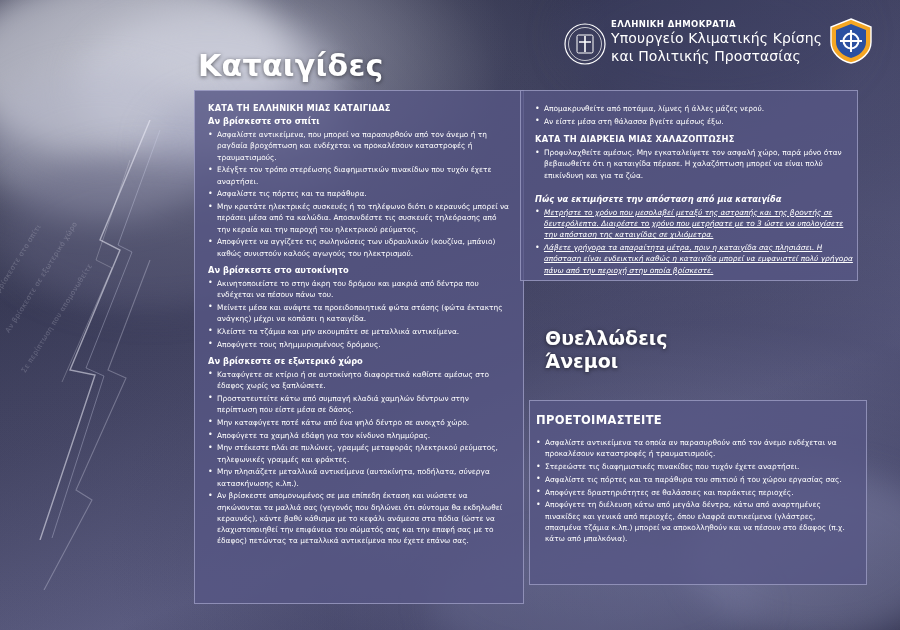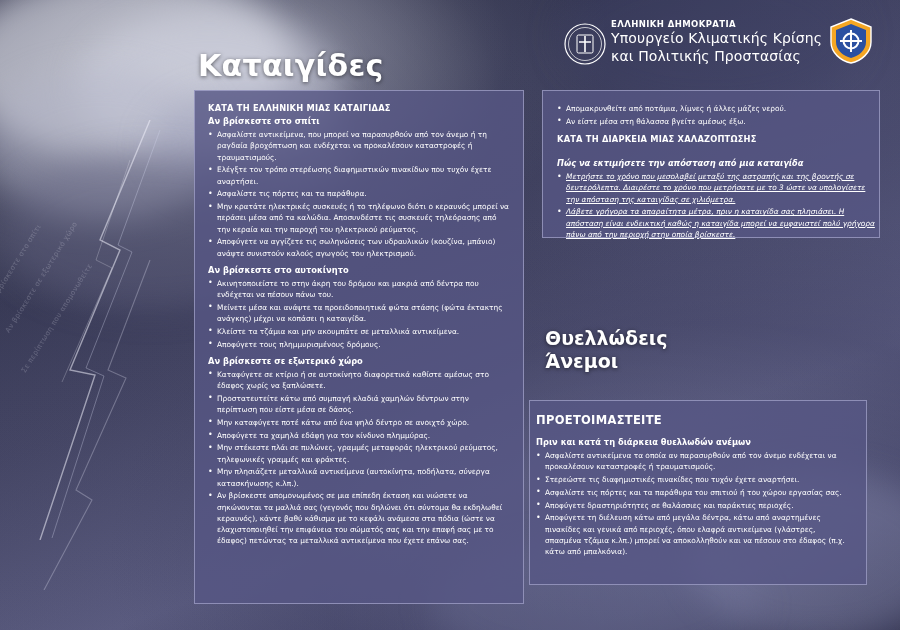--- a/index.html
+++ b/index.html
@@ -109,24 +109,24 @@
     box-sizing: border-box;
   }
   .panel-left {
     left: 194px;
     top: 90px;
     width: 330px;
     height: 514px;
     padding: 12px 13px 10px 13px;
   }
   .panel-right-top {
-    left: 542px;
+    left: 520px;
     top: 90px;
     width: 338px;
-    height: 148px;
+    height: 191px;
     padding: 12px 1px 10px 14px;
   }
   .panel-right-bottom {
     left: 529px;
     top: 400px;
     width: 338px;
     height: 185px;
     padding: 12px 14px 10px 6px;
   }
 
@@ -252,21 +252,21 @@
 
   <div class="panel panel-left">
     <div class="sec-title">ΚΑΤΑ ΤΗ ΕΛΛΗΝΙΚΗ ΜΙΑΣ ΚΑΤΑΙΓΙΔΑΣ</div>
 
     <div class="sub-title first">Αν βρίσκεστε στο σπίτι</div>
     <ul class="bullets">
       <li>Ασφαλίστε αντικείμενα, που μπορεί να παρασυρθούν από τον άνεμο ή τη ραγδαία βροχόπτωση και ενδέχεται να προκαλέσουν καταστροφές ή τραυματισμούς.</li>
       <li>Ελέγξτε τον τρόπο στερέωσης διαφημιστικών πινακίδων που τυχόν έχετε αναρτήσει.</li>
       <li>Ασφαλίστε τις πόρτες και τα παράθυρα.</li>
       <li>Μην κρατάτε ηλεκτρικές συσκευές ή το τηλέφωνο διότι ο κεραυνός μπορεί να περάσει μέσα από τα καλώδια. Αποσυνδέστε τις συσκευές τηλεόρασης από την κεραία και την παροχή του ηλεκτρικού ρεύματος.</li>
-      <li>Αποφύγετε να αγγίζετε τις σωληνώσεις των υδραυλικών (κουζίνα, μπάνιο) ανάψτε συνιστούν καλούς αγωγούς του ηλεκτρισμού.</li>
+      <li>Αποφύγετε να αγγίζετε τις σωληνώσεις των υδραυλικών (κουζίνα, μπάνιο) καθώς συνιστούν καλούς αγωγούς του ηλεκτρισμού.</li>
     </ul>
 
     <div class="sub-title">Αν βρίσκεστε στο αυτοκίνητο</div>
     <ul class="bullets">
       <li>Ακινητοποιείστε το στην άκρη του δρόμου και μακριά από δέντρα που ενδέχεται να πέσουν πάνω του.</li>
       <li>Μείνετε μέσα και ανάψτε τα προειδοποιητικά φώτα στάσης (φώτα έκτακτης ανάγκης) μέχρι να κοπάσει η καταιγίδα.</li>
       <li>Κλείστε τα τζάμια και μην ακουμπάτε σε μεταλλικά αντικείμενα.</li>
       <li>Αποφύγετε τους πλημμυρισμένους δρόμους.</li>
     </ul>
 
@@ -283,32 +283,34 @@
   </div>
 
   <div class="panel panel-right-top">
     <ul class="bullets">
       <li>Απομακρυνθείτε από ποτάμια, λίμνες ή άλλες μάζες νερού.</li>
       <li>Αν είστε μέσα στη θάλασσα βγείτε αμέσως έξω.</li>
     </ul>
 
     <div class="spacer-sm"></div>
     <div class="sec-title">ΚΑΤΑ ΤΗ ΔΙΑΡΚΕΙΑ ΜΙΑΣ ΧΑΛΑΖΟΠΤΩΣΗΣ</div>
+    <ul class="bullets">
+      <li>Προφυλαχθείτε αμέσως. Μην εγκαταλείψετε τον ασφαλή χώρο, παρά μόνο όταν βεβαιωθείτε ότι η καταιγίδα πέρασε. Η χαλαζόπτωση μπορεί να είναι πολύ επικίνδυνη και για τα ζώα.</li>
+    </ul>
 
     <div class="spacer-sm"></div>
     <div class="sub-title italic">Πώς να εκτιμήσετε την απόσταση από μια καταιγίδα</div>
     <ul class="bullets italic">
       <li>Μετρήστε το χρόνο που μεσολαβεί μεταξύ της αστραπής και της βροντής σε δευτερόλεπτα. Διαιρέστε το χρόνο που μετρήσατε με το 3 ώστε να υπολογίσετε την απόσταση της καταιγίδας σε χιλιόμετρα.</li>
       <li>Λάβετε γρήγορα τα απαραίτητα μέτρα, πριν η καταιγίδα σας πλησιάσει. Η απόσταση είναι ενδεικτική καθώς η καταιγίδα μπορεί να εμφανιστεί πολύ γρήγορα πάνω από την περιοχή στην οποία βρίσκεστε.</li>
     </ul>
   </div>
 
   <div class="panel panel-right-bottom">
     <div class="sec-title-big">ΠΡΟΕΤΟΙΜΑΣΤΕΙΤΕ</div>
-    <div class="sub-title">Πριν και κατά τη διάρκεια θυελλωδών ανέμων</div>
     <ul class="bullets">
       <li>Ασφαλίστε αντικείμενα τα οποία αν παρασυρθούν από τον άνεμο ενδέχεται να προκαλέσουν καταστροφές ή τραυματισμούς.</li>
       <li>Στερεώστε τις διαφημιστικές πινακίδες που τυχόν έχετε αναρτήσει.</li>
       <li>Ασφαλίστε τις πόρτες και τα παράθυρα του σπιτιού ή του χώρου εργασίας σας.</li>
       <li>Αποφύγετε δραστηριότητες σε θαλάσσιες και παράκτιες περιοχές.</li>
       <li>Αποφύγετε τη διέλευση κάτω από μεγάλα δέντρα, κάτω από αναρτημένες πινακίδες και γενικά από περιοχές, όπου ελαφρά αντικείμενα (γλάστρες, σπασμένα τζάμια κ.λπ.) μπορεί να αποκολληθούν και να πέσουν στο έδαφος (π.χ. κάτω από μπαλκόνια).</li>
     </ul>
   </div>
 
 </div>

